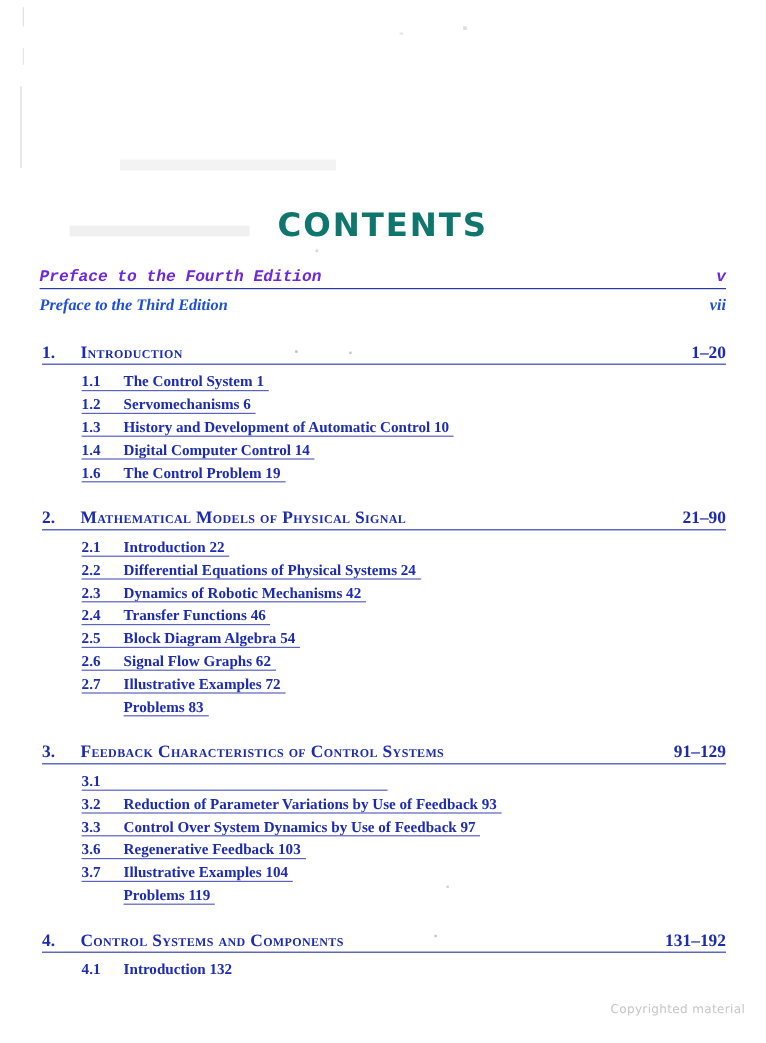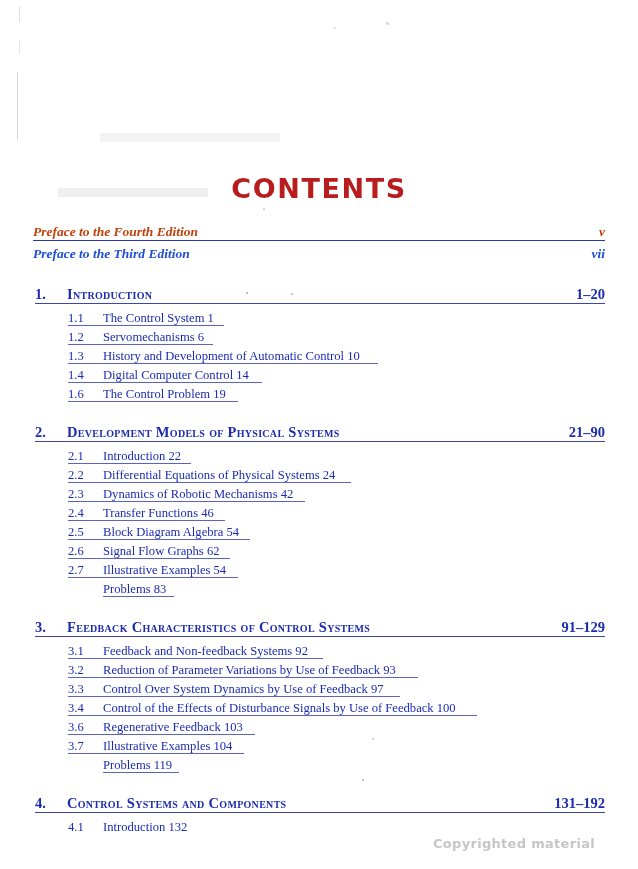--- a/index.html
+++ b/index.html
@@ -83,21 +83,21 @@
   
   .page-title {
     position: absolute;
     left: 0; right: 0;
     top: 155px;
     text-align: center;
     font-family: "DejaVu Sans", sans-serif;
     font-weight: bold;
     font-size: 27px;
     letter-spacing: 1.6px;
-    color: #b91c1c;
+    color: #0f766e;
   }
 
   
   .toc {
     position: absolute;
     left: 33px;
     top: 224px;
     width: 572px;
   }
 
@@ -114,21 +114,22 @@
     left: 0;
     top: 0;
     white-space: nowrap;
   }
   .preface-row .pf-page {
     position: absolute;
     right: 0;
     top: 0;
   }
   .preface-row.linked {
-    color: #c2410c;
+    color: #6d28d9;
+    font-family: Liberation Mono, monospace;
   }
   .preface-row.linked .rule {
     position: absolute;
     left: 0;
     right: 0;
     top: 16px;
     height: 1px;
     background: #2b36a8;
   }
   .preface-row.plain {
@@ -174,21 +175,21 @@
     height: 1px;
     background: #3a45ae;
   }
 
   
   .section {
     position: relative;
     height: 19px;
     color: #1c2bb0;
     font-size: 12.6px;
-    font-weight: normal;
+    font-weight: bold;
   }
   .section .sec-num {
     position: absolute;
     left: 35px;
     top: 0;
   }
   .section .sec-text {
     position: absolute;
     left: 70px;
     top: 0;
@@ -205,27 +206,26 @@
     left: 70px;
   }
 
   
   .chapter-block { margin-bottom: 0; }
   .sections { margin-top: 2px; }
 
   
   .watermark {
     position: absolute;
-    right: 43px;
+    right: 17px;
     top: 836px;
     font-family: "DejaVu Sans", sans-serif;
-    font-size: 13px;
+    font-size: 10px;
     color: #c6c6c6;
     letter-spacing: .3px;
-    font-weight: bold;
   }
 </style>
 </head>
 <body>
 
 <div class="artifact-vline-a"></div>
 <div class="artifact-vline-b"></div>
 <div class="artifact-vline-c"></div>
 <div class="artifact-smudge-top"></div>
 <div class="artifact-smudge-mid"></div>
@@ -284,21 +284,21 @@
             <span class="sec-num">1.6</span>
             <span class="sec-text">The Control Problem   19</span>
             <span class="rule" style="width: 170px; left: 35px;"></span>
           </div>
         </div>
       </div>
       <div class="chapter-block">
         <div class="chapter">
           <span class="rule"></span>
           <span class="ch-num">2.</span>
-          <span class="ch-title">Development Models of Physical Systems</span>
+          <span class="ch-title">Mathematical Models of Physical Signal</span>
           <span class="ch-pages">21–90</span>
         </div>
         <div class="sections">
           <div class="section">
             <span class="sec-num">2.1</span>
             <span class="sec-text">Introduction   22</span>
             <span class="rule" style="width: 123px; left: 35px;"></span>
           </div>
           <div class="section">
             <span class="sec-num">2.2</span>
@@ -320,56 +320,50 @@
             <span class="sec-text">Block Diagram Algebra   54</span>
             <span class="rule" style="width: 182px; left: 35px;"></span>
           </div>
           <div class="section">
             <span class="sec-num">2.6</span>
             <span class="sec-text">Signal Flow Graphs   62</span>
             <span class="rule" style="width: 162px; left: 35px;"></span>
           </div>
           <div class="section">
             <span class="sec-num">2.7</span>
-            <span class="sec-text">Illustrative Examples   54</span>
+            <span class="sec-text">Illustrative Examples   72</span>
             <span class="rule" style="width: 170px; left: 35px;"></span>
           </div>
           <div class="section noNum">
             <span class="sec-text">Problems   83</span>
             <span class="rule" style="width: 71px; left: 70px;"></span>
           </div>
         </div>
       </div>
       <div class="chapter-block">
         <div class="chapter">
           <span class="rule"></span>
           <span class="ch-num">3.</span>
           <span class="ch-title">Feedback Characteristics of Control Systems</span>
           <span class="ch-pages">91–129</span>
         </div>
         <div class="sections">
           <div class="section">
             <span class="sec-num">3.1</span>
-            <span class="sec-text">Feedback and Non-feedback Systems   92</span>
             <span class="rule" style="width: 255px; left: 35px;"></span>
           </div>
           <div class="section">
             <span class="sec-num">3.2</span>
             <span class="sec-text">Reduction of Parameter Variations by Use of Feedback   93</span>
             <span class="rule" style="width: 350px; left: 35px;"></span>
           </div>
           <div class="section">
             <span class="sec-num">3.3</span>
             <span class="sec-text">Control Over System Dynamics by Use of Feedback   97</span>
             <span class="rule" style="width: 332px; left: 35px;"></span>
-          </div>
-          <div class="section">
-            <span class="sec-num">3.4</span>
-            <span class="sec-text">Control of the Effects of Disturbance Signals by Use of Feedback   100</span>
-            <span class="rule" style="width: 409px; left: 35px;"></span>
           </div>
           <div class="section">
             <span class="sec-num">3.6</span>
             <span class="sec-text">Regenerative Feedback   103</span>
             <span class="rule" style="width: 187px; left: 35px;"></span>
           </div>
           <div class="section">
             <span class="sec-num">3.7</span>
             <span class="sec-text">Illustrative Examples   104</span>
             <span class="rule" style="width: 176px; left: 35px;"></span>

